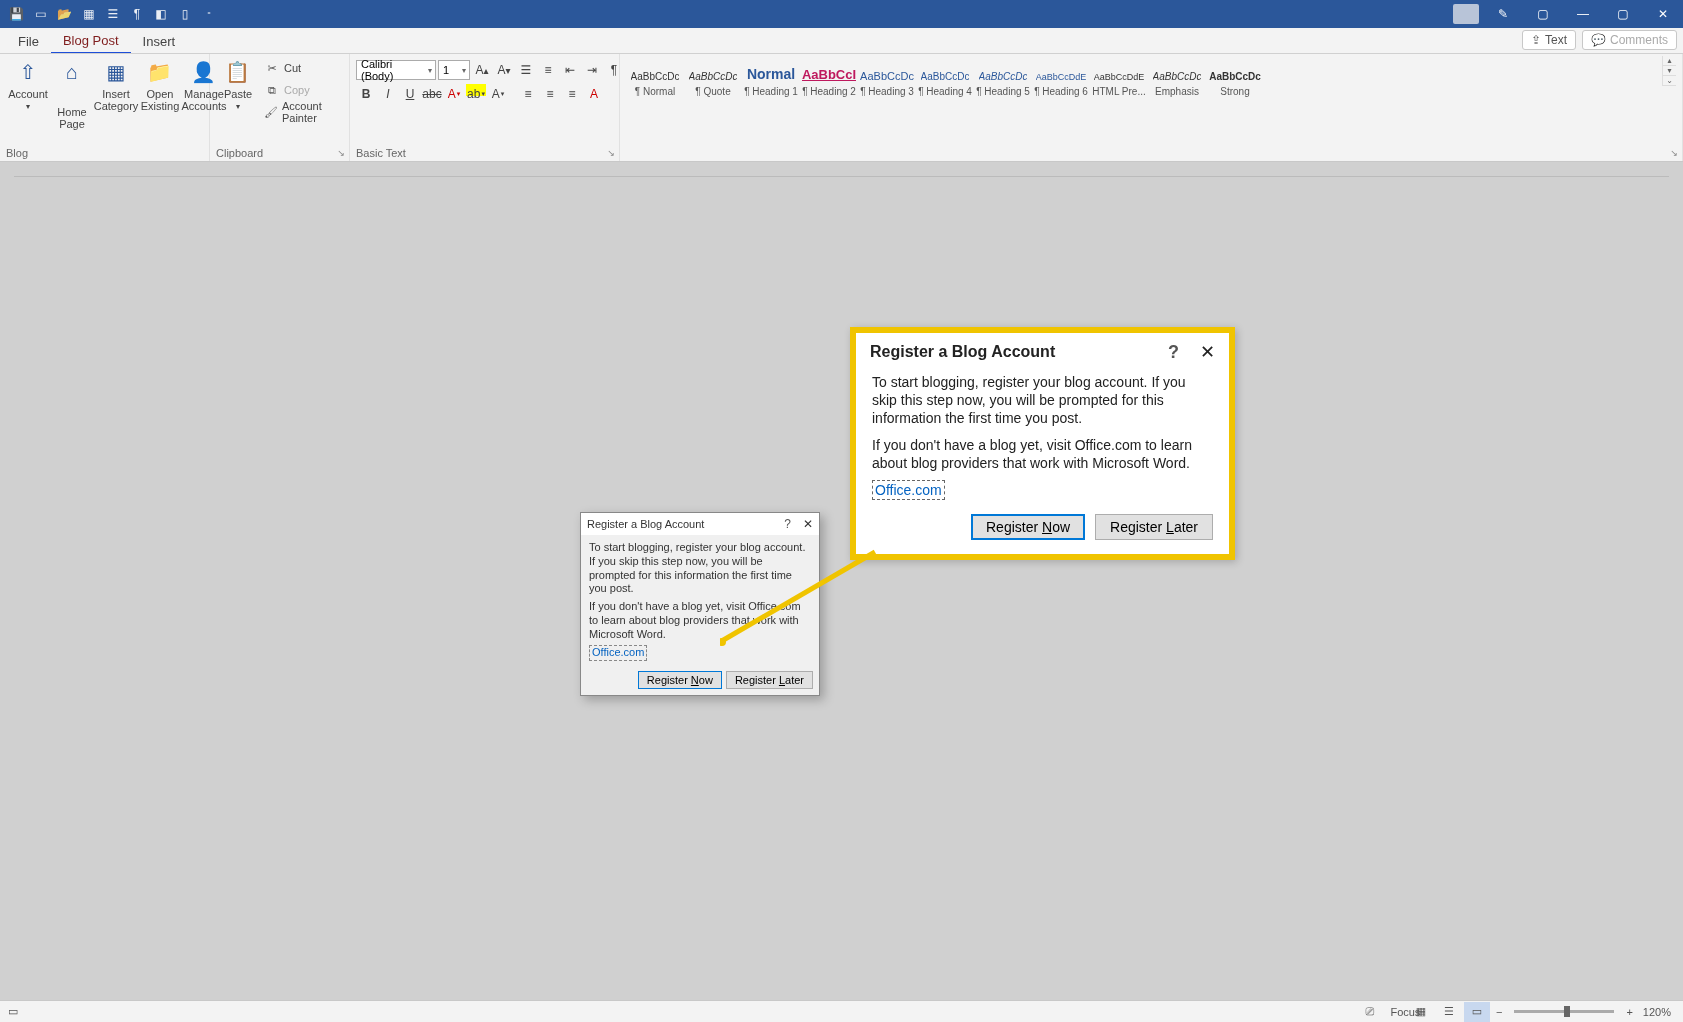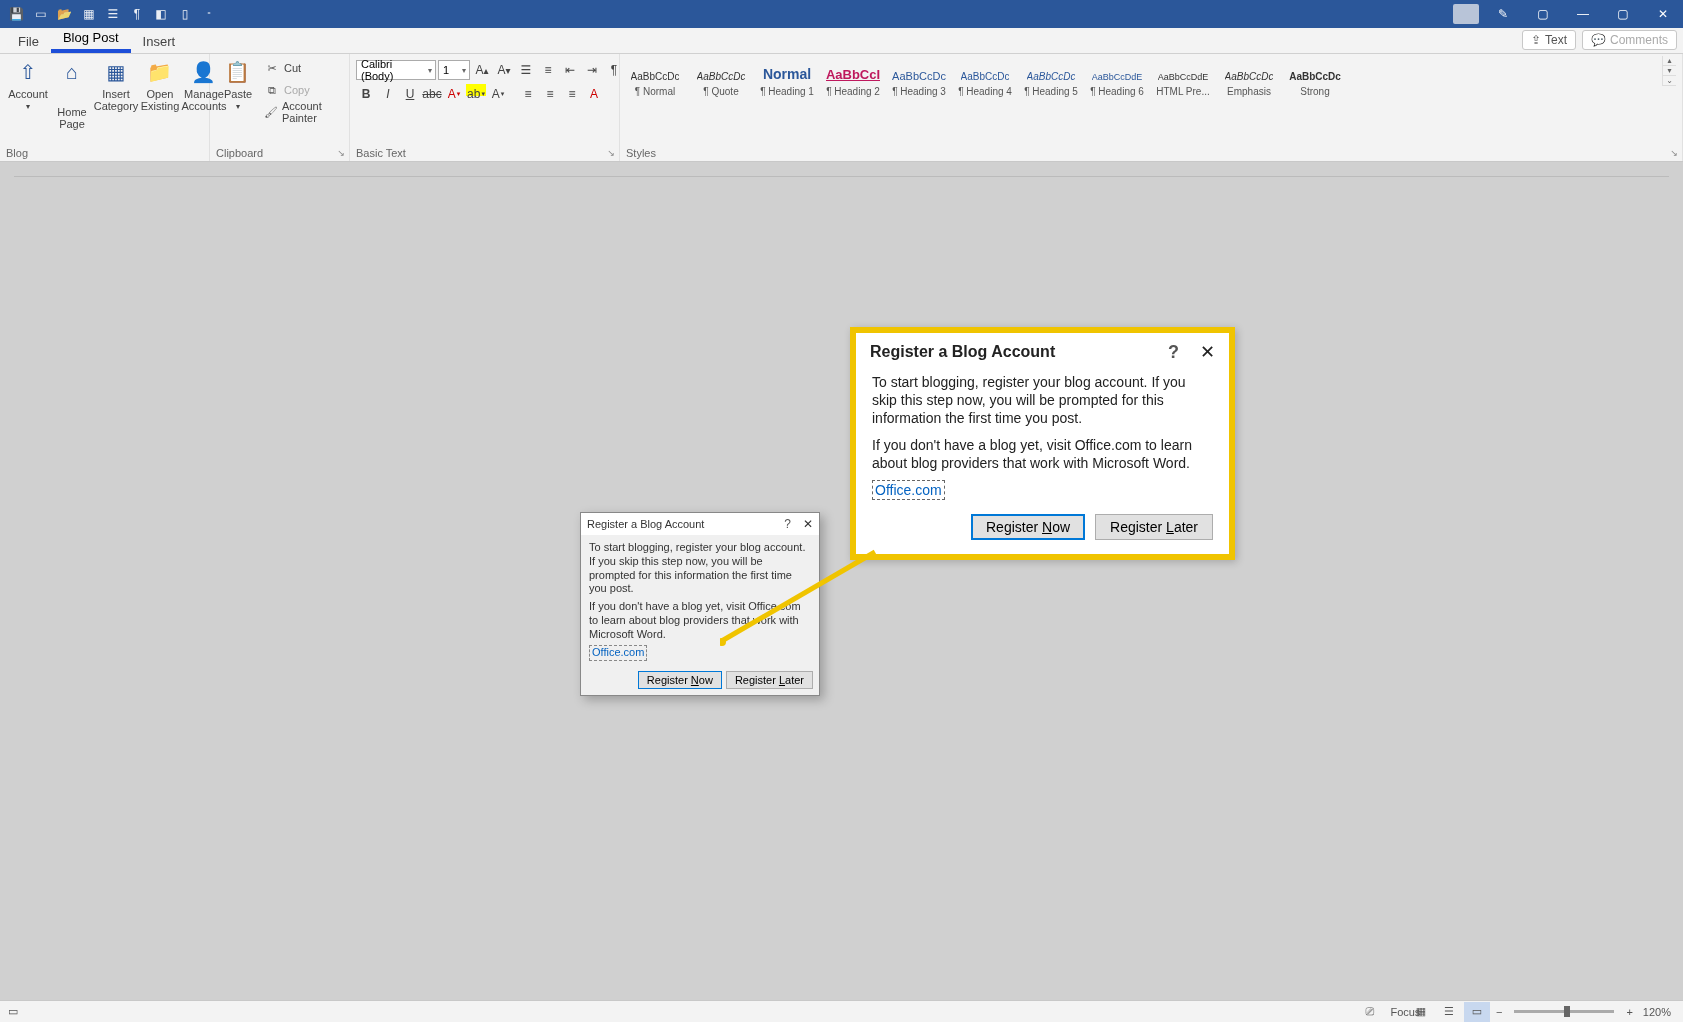--- a/index.html
+++ b/index.html
@@ -10,21 +10,21 @@
 .qat { display: flex; gap: 2px; padding: 0 6px; align-items: center; height: 100%; }
 .qat-btn { width: 22px; height: 22px; display: flex; align-items: center; justify-content: center; color: #fff; opacity: 0.9; }
 .title-center { position: absolute; left: 0; right: 0; text-align: center; pointer-events: none; font-size: 12px; }
 .win-controls { margin-left: auto; display: flex; height: 100%; align-items: center; }
 .win-btn { width: 40px; height: 28px; display: flex; align-items: center; justify-content: center; color: #fff; font-size: 12px; }
 .user-photo { width: 26px; height: 20px; background: #b8c4d8; border-radius: 2px; margin-right: 4px; }
 
 
 .tabrow { height: 26px; background: #f3f3f3; border-bottom: 1px solid #d0d0d0; display: flex; align-items: flex-end; padding-left: 6px; position: relative; }
 .tab { padding: 4px 12px 4px 12px; font-size: 13px; color: #444; cursor: pointer; }
-.tab.active { color: #000000; border-bottom: 4px solid #1d4ed8; font-weight: 400; margin-top: 12px; }
+.tab.active { color: #7f1d1d; border-bottom: 1px solid #1d4ed8; font-weight: 400; margin-top: 12px; }
 .tabrow-right { position: absolute; right: 6px; top: 2px; display: flex; gap: 6px; }
 .share-btn, .comments-btn { border: 1px solid #c8c8c8; background: #fff; padding: 2px 8px; font-size: 12px; color: #555; display: flex; align-items: center; gap: 4px; border-radius: 3px; }
 .comments-btn { color: #aaa; }
 
 
 .ribbon { height: 108px; background: #f3f3f3; border-bottom: 1px solid #c8c8c8; display: flex; position: relative; }
 .group { border-right: 1px solid #e1e1e1; display: flex; flex-direction: column; padding: 2px 6px 0 6px; position: relative; }
 .group-label { text-align: left; font-size: 11px; color: #666; padding: 2px 0; margin-top: auto; }
 .group-body { flex: 1; display: flex; align-items: flex-start; }
 .vbtn { display: flex; flex-direction: column; align-items: center; justify-content: flex-start; padding: 2px 4px; font-size: 11px; color: #444; text-align: center; cursor: pointer; gap: 2px; min-width: 44px; }
@@ -37,21 +37,21 @@
 
 
 .font-row { display: flex; gap: 2px; align-items: center; }
 .font-name { width: 80px; height: 20px; border: 1px solid #ababab; background: #fff; font-size: 11px; padding: 0 16px 0 4px; position: relative; display: flex; align-items: center; }
 .font-name::after, .font-size::after { content: "▾"; position: absolute; right: 3px; font-size: 8px; color: #666; }
 .font-size { width: 32px; height: 20px; border: 1px solid #ababab; background: #fff; font-size: 11px; padding: 0 12px 0 4px; position: relative; display: flex; align-items: center; }
 .tbtn { width: 20px; height: 20px; display: inline-flex; align-items: center; justify-content: center; font-size: 12px; color: #444; }
 .tbtn.arrow::after { content: "▾"; font-size: 7px; margin-left: 1px; }
 
 
-.styles-gallery { display: flex; gap: 8px; flex: 1; overflow: hidden; align-items: stretch; padding-top: 2px; }
+.styles-gallery { display: flex; gap: 0; flex: 1; overflow: hidden; align-items: stretch; padding-top: 2px; }
 .style-item { width: 58px; display: flex; flex-direction: column; align-items: center; justify-content: center; padding: 2px 1px; cursor: pointer; }
 .style-preview { font-size: 10px; color: #333; height: 22px; display: flex; align-items: flex-end; overflow: hidden; white-space: nowrap; }
 .style-name { font-size: 10px; color: #555; margin-top: 4px; white-space: nowrap; overflow: hidden; text-overflow: ellipsis; max-width: 56px; }
 .style-scroll { width: 14px; display: flex; flex-direction: column; border-left: 1px solid #ddd; }
 .style-scroll div { flex: 1; display: flex; align-items: center; justify-content: center; font-size: 8px; color: #666; border-bottom: 1px solid #ddd; }
 
 
 .docarea { position: absolute; top: 162px; left: 0; right: 0; bottom: 22px; background: #d0d0d0; }
 .page-top-edge { position: absolute; top: 14px; left: 14px; right: 14px; height: 1px; border-top: 1px solid #bbb; }
 
@@ -282,21 +282,20 @@
             <div class="style-preview" style="font-size: 10px; color: rgb(51, 51, 51); font-weight: bold;">AaBbCcDc</div>
             <div class="style-name">Strong</div>
           </div>
         </div>
       <div class="style-scroll">
         <div>▴</div>
         <div>▾</div>
         <div>⌄</div>
       </div>
     </div>
-    <div class="group-label">Styles</div>
     <div class="group-launcher">↘</div>
   </div>
 </div>
 
 <div class="docarea">
   <div class="page-top-edge"></div>
 
   <div class="dialog-sm">
     <div class="dtitle">
       <span class="t">Register a Blog Account</span>

